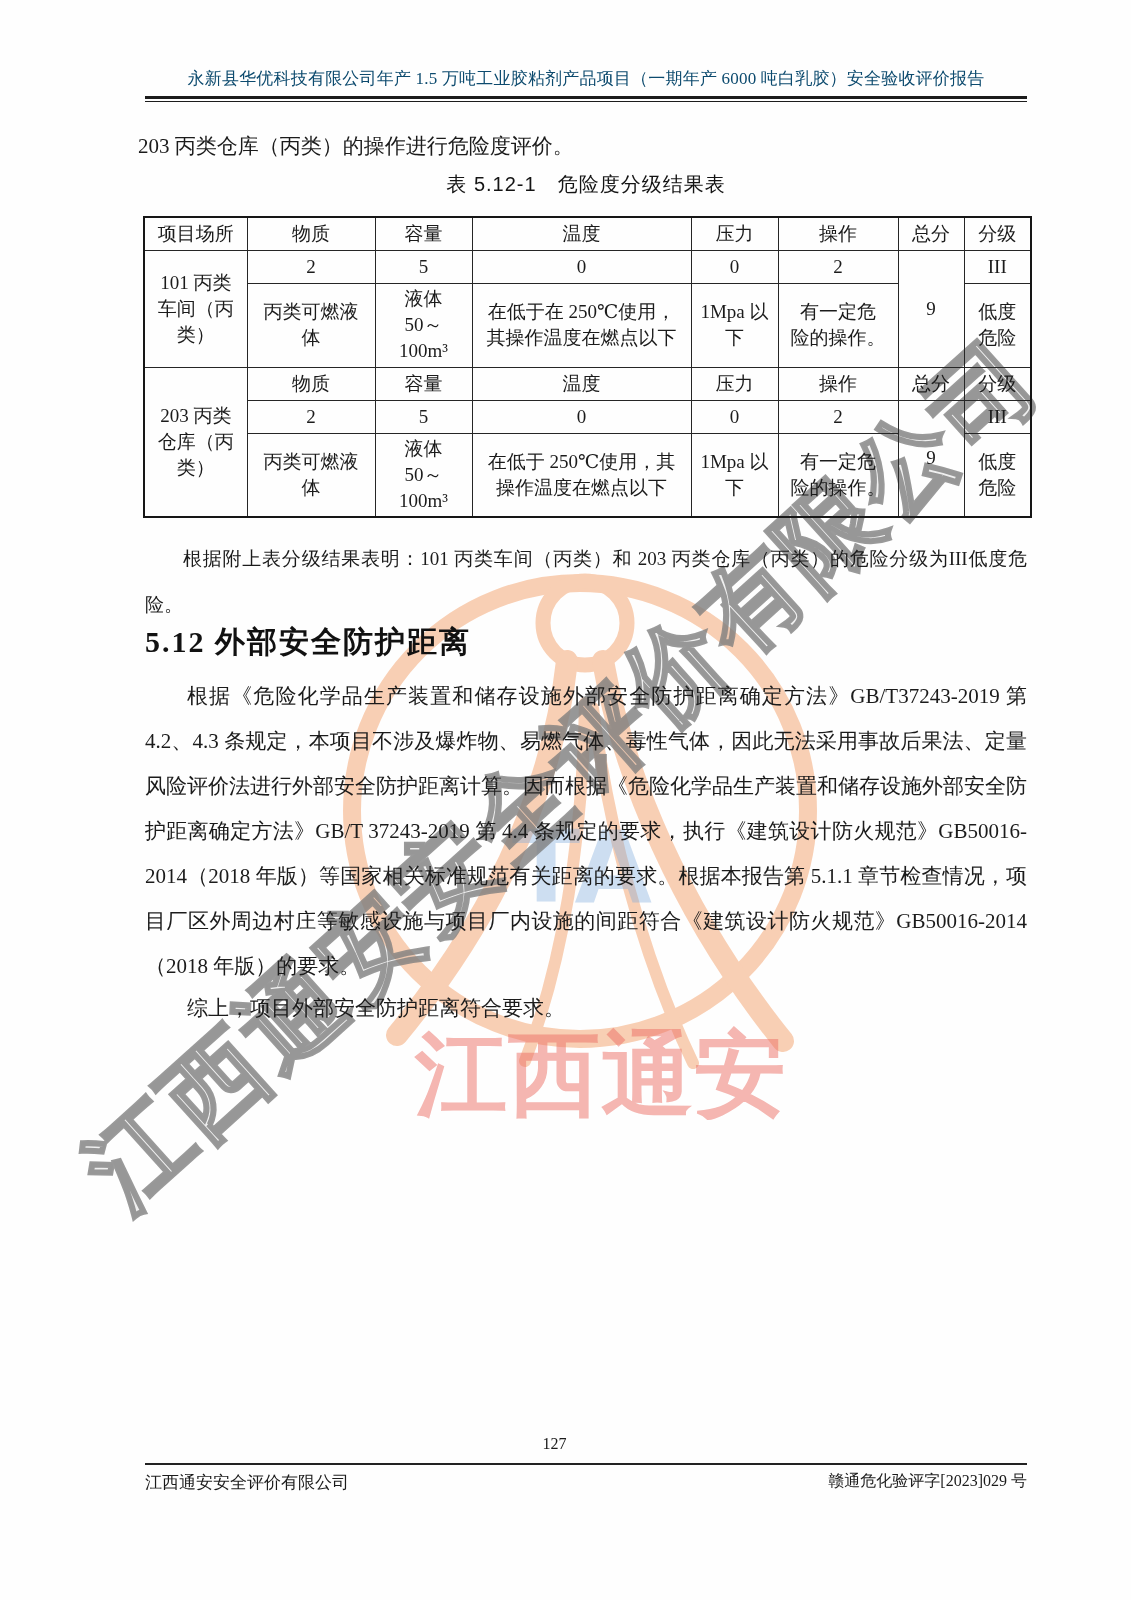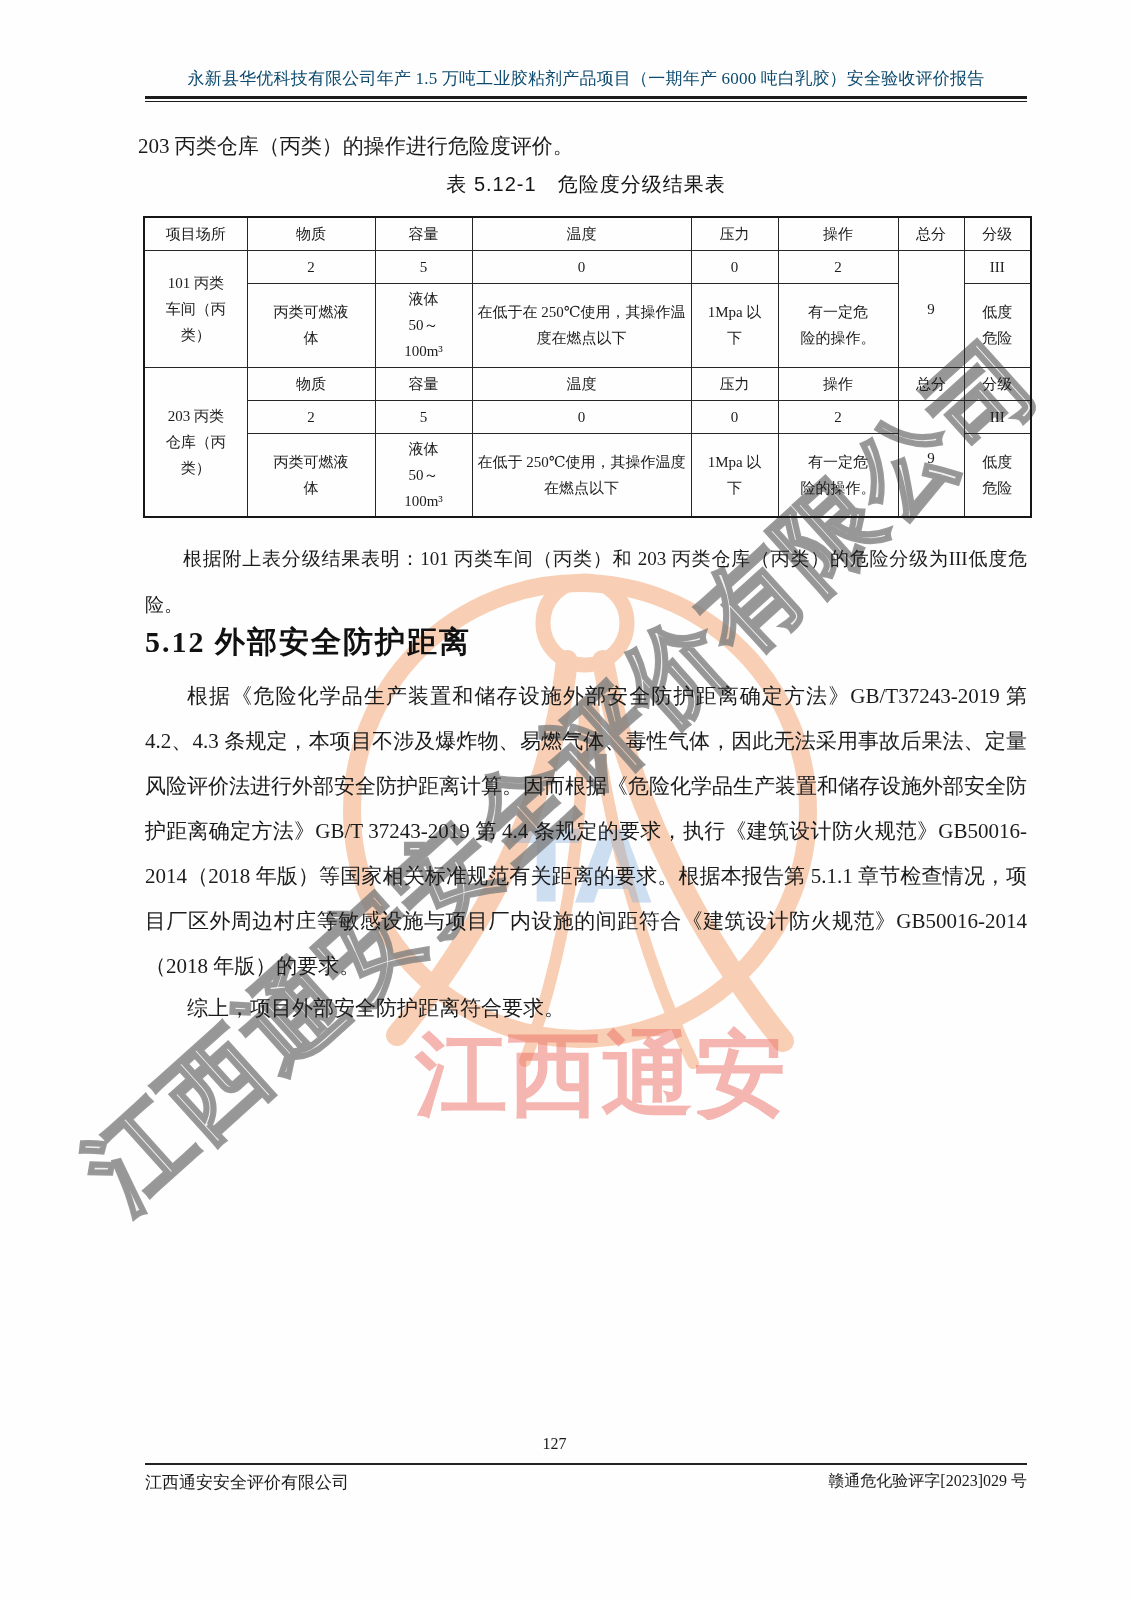--- a/index.html
+++ b/index.html
@@ -55,21 +55,21 @@
     font-weight:normal;font-size:20px;letter-spacing:1px;color:#141414;
   }
   table.risk{
     position:absolute;top:216px;left:143px;width:888px;
     border-collapse:collapse;border:2px solid #161616;
     table-layout:fixed;
   }
   table.risk td{
     border:1px solid #262626;
     text-align:center;vertical-align:middle;
-    font-size:15px;line-height:26px;padding:1px 0;
+    font-size:19px;line-height:26px;padding:1px 7px;
     white-space:pre-line;
   }
   tr.r-head{height:33px;}
   tr.r-num{height:33px;}
   tr.r-desc{height:84px;}
   .result-para{
     top:536px;left:145px;width:882px;
     font-size:19px;line-height:46px;text-align:justify;text-indent:2em;
   }
   .sec-heading{

